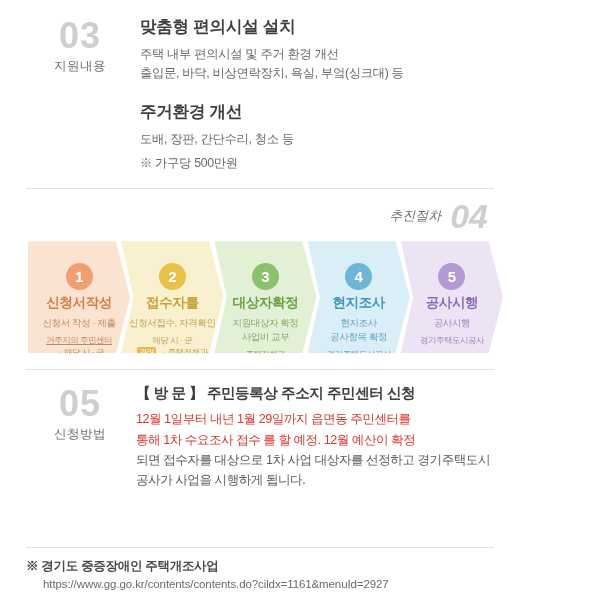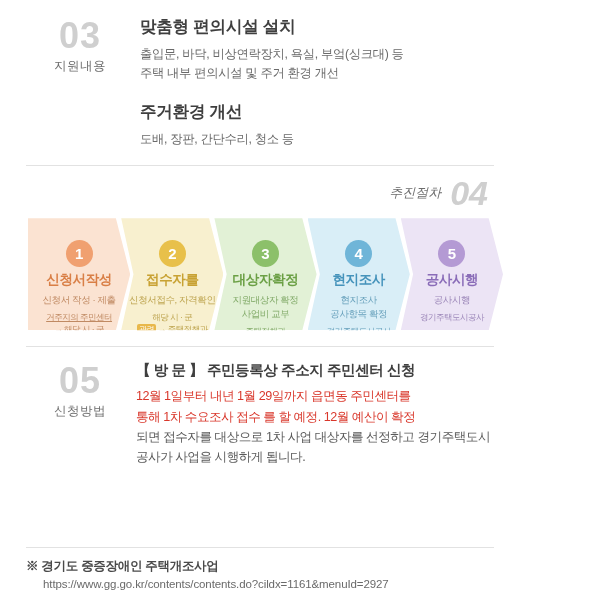--- a/index.html
+++ b/index.html
@@ -221,26 +221,27 @@
 <div class="page">
 
   <div class="sec03">
     <div class="numcol">
       <div class="bignum">03</div>
       <div class="numlabel">지원내용</div>
     </div>
     <div class="bodycol">
       <div>
         <div class="blk-title">맞춤형 편의시설 설치</div>
+        <div class="blk-line">주택 내부 편의시설 및 주거 환경 개선</div>
         <div class="blk-line">출입문, 바닥, 비상연락장치, 욕실, 부엌(싱크대) 등</div>
-        <div class="blk-line">주택 내부 편의시설 및 주거 환경 개선</div>
       </div>
       <div class="gap-blk">
         <div class="blk-title">주거환경 개선</div>
         <div class="blk-line">도배, 장판, 간단수리, 청소 등</div>
+        <div class="note-line">※ 가구당 500만원</div>
       </div>
     </div>
   </div>
 
   <div class="divider"></div>
 
   <div class="sec04">
     <div class="sec04-head">
       <div class="numlabel04">추진절차</div>
       <div class="bignum04">04</div>

